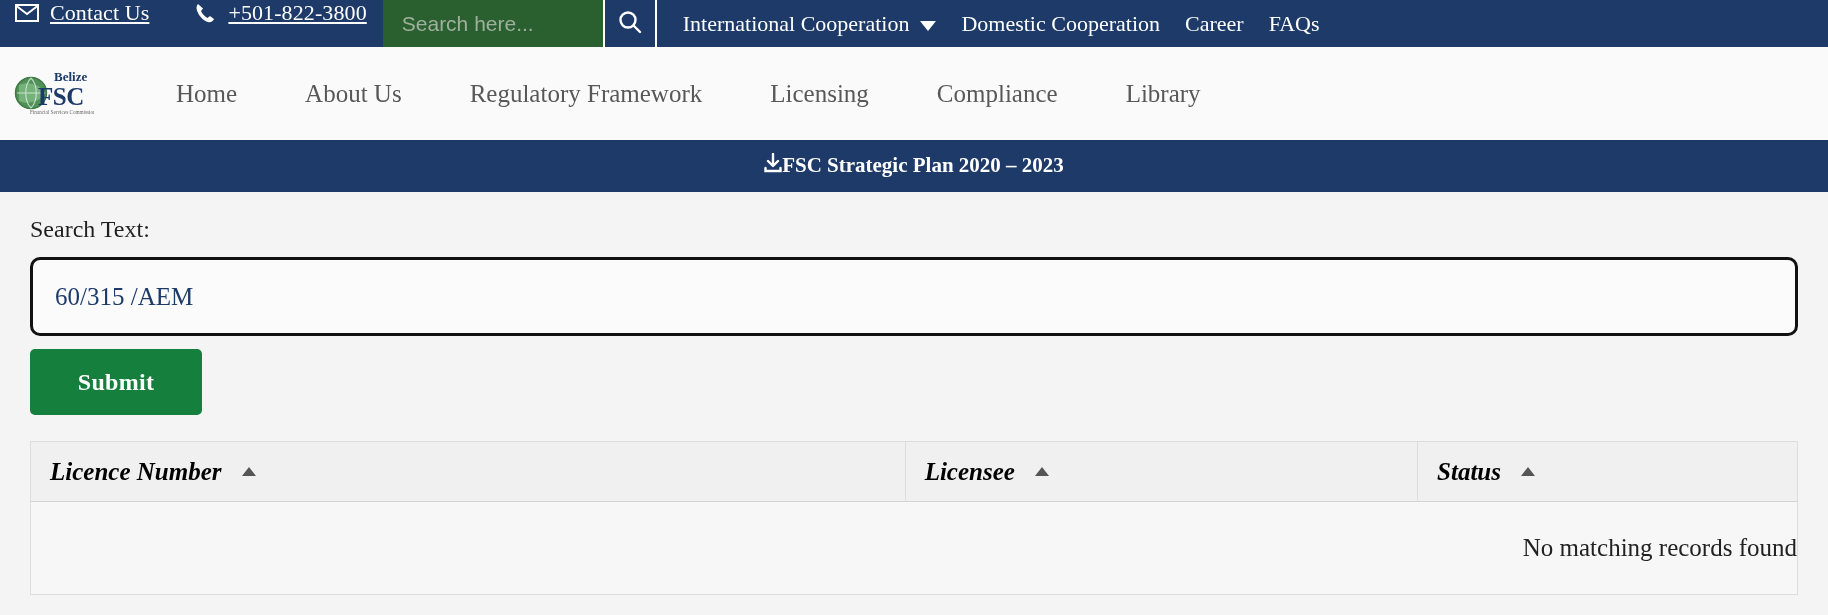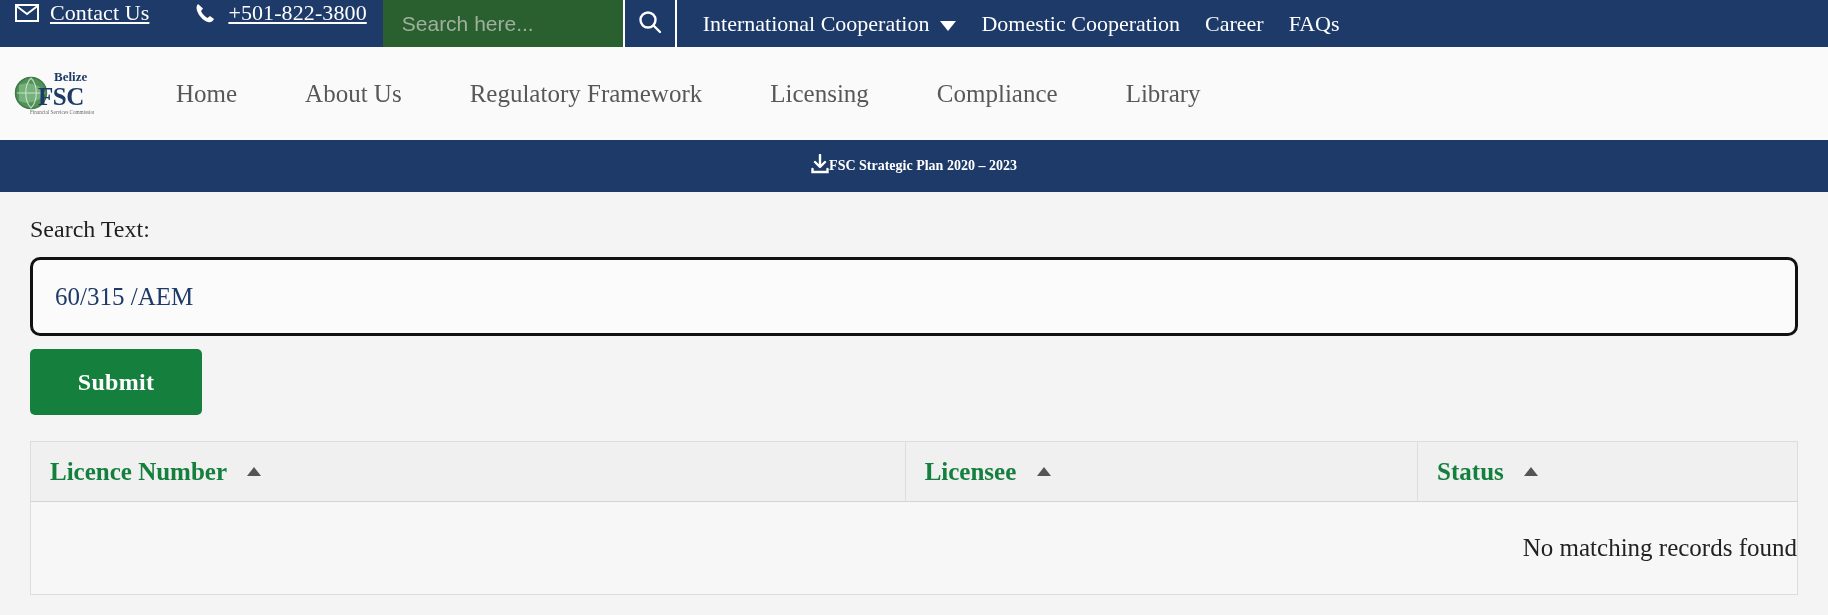--- a/index.html
+++ b/index.html
@@ -45,21 +45,21 @@
   }
   .tb-icon svg { display: block; }
 
   .search-wrap {
     margin-left: 16px;
     display: flex;
     align-items: stretch;
     height: 100%;
   }
   .search-field {
-    width: 240px;
+    width: 220px;
     background: #2a6030;
     border: none;
     outline: none;
     color: #cfd6cf;
     font-size: 21px;
     font-family: "Liberation Sans", sans-serif;
     padding: 0 0 0 19px;
     box-sizing: border-box;
     height: 100%;
   }
@@ -141,22 +141,22 @@
     height: 52px;
     background: #1d3a68;
     display: flex;
     align-items: center;
     justify-content: center;
     gap: 46px;
     color: #ffffff;
   }
   .ann-item {
     display: flex;
-    align-items: center;
-    font-size: 14px;
+    align-items: flex-start;
+    font-size: 21px;
     color: #ffffff;
     text-decoration: none;
     white-space: nowrap;
     font-weight: bold;
   }
 
   
   .panel {
     background: #f4f4f4;
     padding: 24px 30px 0 30px;
@@ -208,26 +208,27 @@
     border-collapse: collapse;
     table-layout: fixed;
   }
   table.results th {
     background: #f0f0f0;
     border: 1px solid #dddddd;
     border-bottom: 1px solid #d4d4d4;
     text-align: left;
     font-size: 25px;
     font-weight: bold;
-    color: #15803d;
+    color: #000000;
     padding: 15px 0 15px 19px;
     height: 60px;
     box-sizing: border-box;
     white-space: nowrap;
     cursor: pointer;
+    font-style: italic;
   }
   th.col-licence { width: 49.5%; }
   th.col-licensee { width: 29%; }
   th.col-status   { width: 21.5%; }
   .sort-asc {
     display: inline-block;
     width: 0; height: 0;
     border-left: 7px solid transparent;
     border-right: 7px solid transparent;
     border-bottom: 9px solid #555555;

